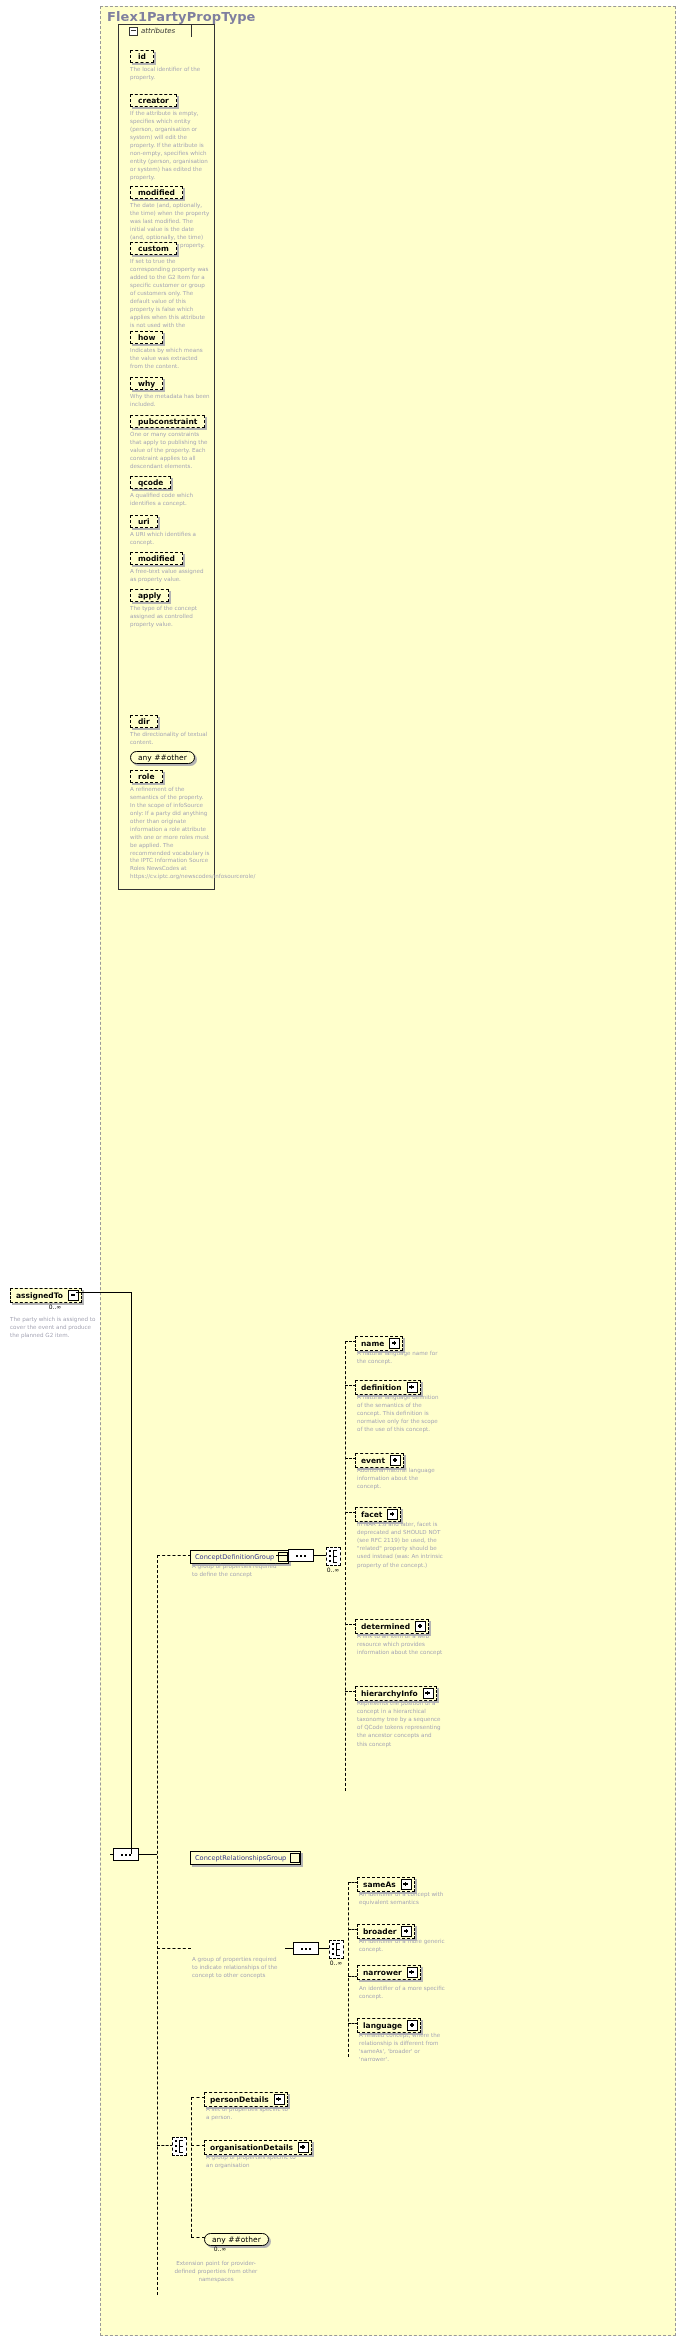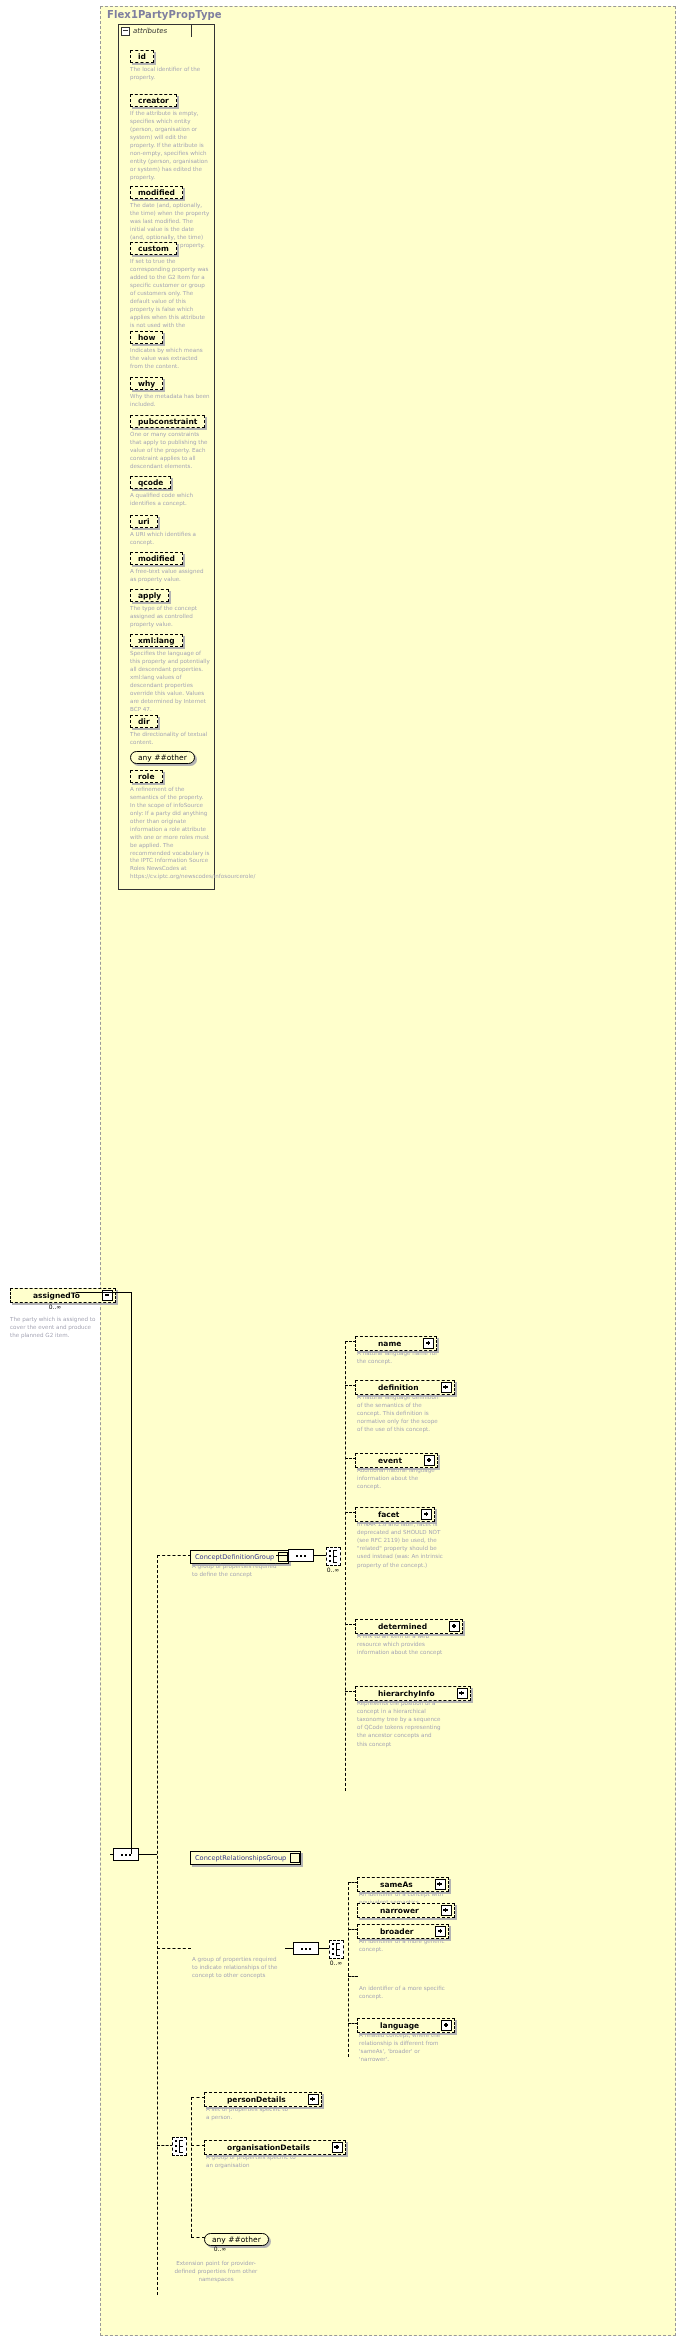--- a/index.html
+++ b/index.html
@@ -6,32 +6,32 @@
   body{font-family:"DejaVu Sans","Liberation Sans",sans-serif;}
   #page{position:relative;width:686px;height:2343px;background:#ffffff;overflow:hidden;}
 
   
   .type-box{
     position:absolute;left:100px;top:6px;width:576px;height:2330px;
     background:#ffffcc;border:1px dashed #999999;box-sizing:border-box;
   }
   .type-title{
     position:absolute;left:107px;top:9px;
-    font-size:10px;font-weight:bold;color:#7f7f9f;letter-spacing:.1px;
+    font-size:13px;font-weight:bold;color:#7f7f9f;letter-spacing:.1px;
   }
 
   
   .attr-box{
     position:absolute;left:118px;top:24px;width:97px;height:866px;
     background:#ffffcc;border:1px solid #333;box-sizing:border-box;
   }
   .attr-tab{
     position:absolute;left:118px;top:24px;width:74px;height:13px;
     background:#ffffcc;border:1px solid #333;border-bottom:none;box-sizing:border-box;
-    display:flex;align-items:center;gap:3px;padding-left:2px;
+    display:flex;align-items:center;gap:3px;padding-left:10px;
   }
   .minus{
     width:7px;height:7px;border:1px solid #333;background:#fff;
     display:inline-block;position:relative;flex:none;
   }
   .minus:after{content:"";position:absolute;left:1px;top:2.5px;width:5px;height:1px;background:#333;}
   .attr-tab-label{font-size:7px;font-style:italic;color:#333;}
 
   
   .attr{position:absolute;left:130px;}
@@ -46,21 +46,21 @@
   .anychip{
     display:inline-block;border:1px solid #000;border-radius:8px;background:#ffffcc;
     padding:1px 7px;font-size:7.5px;color:#000;box-shadow:2px 2px 0 #b4b4b4;white-space:nowrap;
   }
 
   
   .elem{
     display:inline-flex;align-items:center;border:1px dashed #000;background:#ffffcc;
     box-shadow:2px 2px 0 #b4b4b4;padding:0;white-space:nowrap;
   }
-  .elem .lbl{font-size:7.5px;font-weight:bold;color:#000;padding:2px 22px;}
+  .elem .lbl{font-size:7.5px;font-weight:bold;color:#000;padding:2px 5px;}
   .elem .box{
     width:9px;height:9px;border:1.4px solid #000;background:#fff;margin-right:2px;position:relative;flex:none;
   }
   .elem .box:after{content:"";position:absolute;left:1.5px;top:3.2px;width:4.5px;height:1.4px;background:#000;}
   .elem .box.plus:before{content:"";position:absolute;left:3.2px;top:1.5px;width:1.4px;height:4.5px;background:#000;}
 
   .card{
     position:absolute;font-size:6px;color:#000;text-align:center;
   }
   .edesc{position:absolute;font-size:5.6px;line-height:1.45;color:#a6a6b5;}
@@ -159,24 +159,20 @@
   <div class="attr" style="top:546px">
     <span class="chip">modified</span>
     <div class="desc">A free-text value assigned as property value.</div>
   </div>
 
   <div class="attr" style="top:583px">
     <span class="chip">apply</span>
     <div class="desc">The type of the concept assigned as controlled property value.</div>
   </div>
 
-  <div class="attr" style="top:628px">
-    <span class="chip">xml:lang</span>
-    <div class="desc">Specifies the language of this property and potentially all descendant properties. xml:lang values of descendant properties override this value. Values are determined by Internet BCP 47.</div>
-  </div>
 
   <div class="attr" style="top:709px">
     <span class="chip">dir</span>
     <div class="desc">The directionality of textual content.</div>
   </div>
 
   <div class="attr" style="top:745px">
     <span class="anychip">any ##other</span>
   </div>
 
@@ -326,21 +322,21 @@
   <div class="hl d" style="left:348px;top:1929px;width:10px;"></div>
   <div style="position:absolute;left:357px;top:1919px;">
     <span class="elem">
       <span class="lbl">broader</span>
       <span class="box plus"></span>
     </span>
   </div>
   <div class="edesc" style="left:359px;top:1937px;width:86px;">An identifier of a more generic concept.</div>
 
   <div class="hl d" style="left:348px;top:1976px;width:10px;"></div>
-  <div style="position:absolute;left:357px;top:1898px;">
+  <div style="position:absolute;left:357px;top:1960px;">
     <span class="elem">
       <span class="lbl">narrower</span>
       <span class="box plus"></span>
     </span>
   </div>
   <div class="edesc" style="left:359px;top:1984px;width:86px;">An identifier of a more specific concept.</div>
 
   <div class="hl d" style="left:348px;top:2023px;width:10px;"></div>
   <div style="position:absolute;left:357px;top:2013px;">
     <span class="elem">

